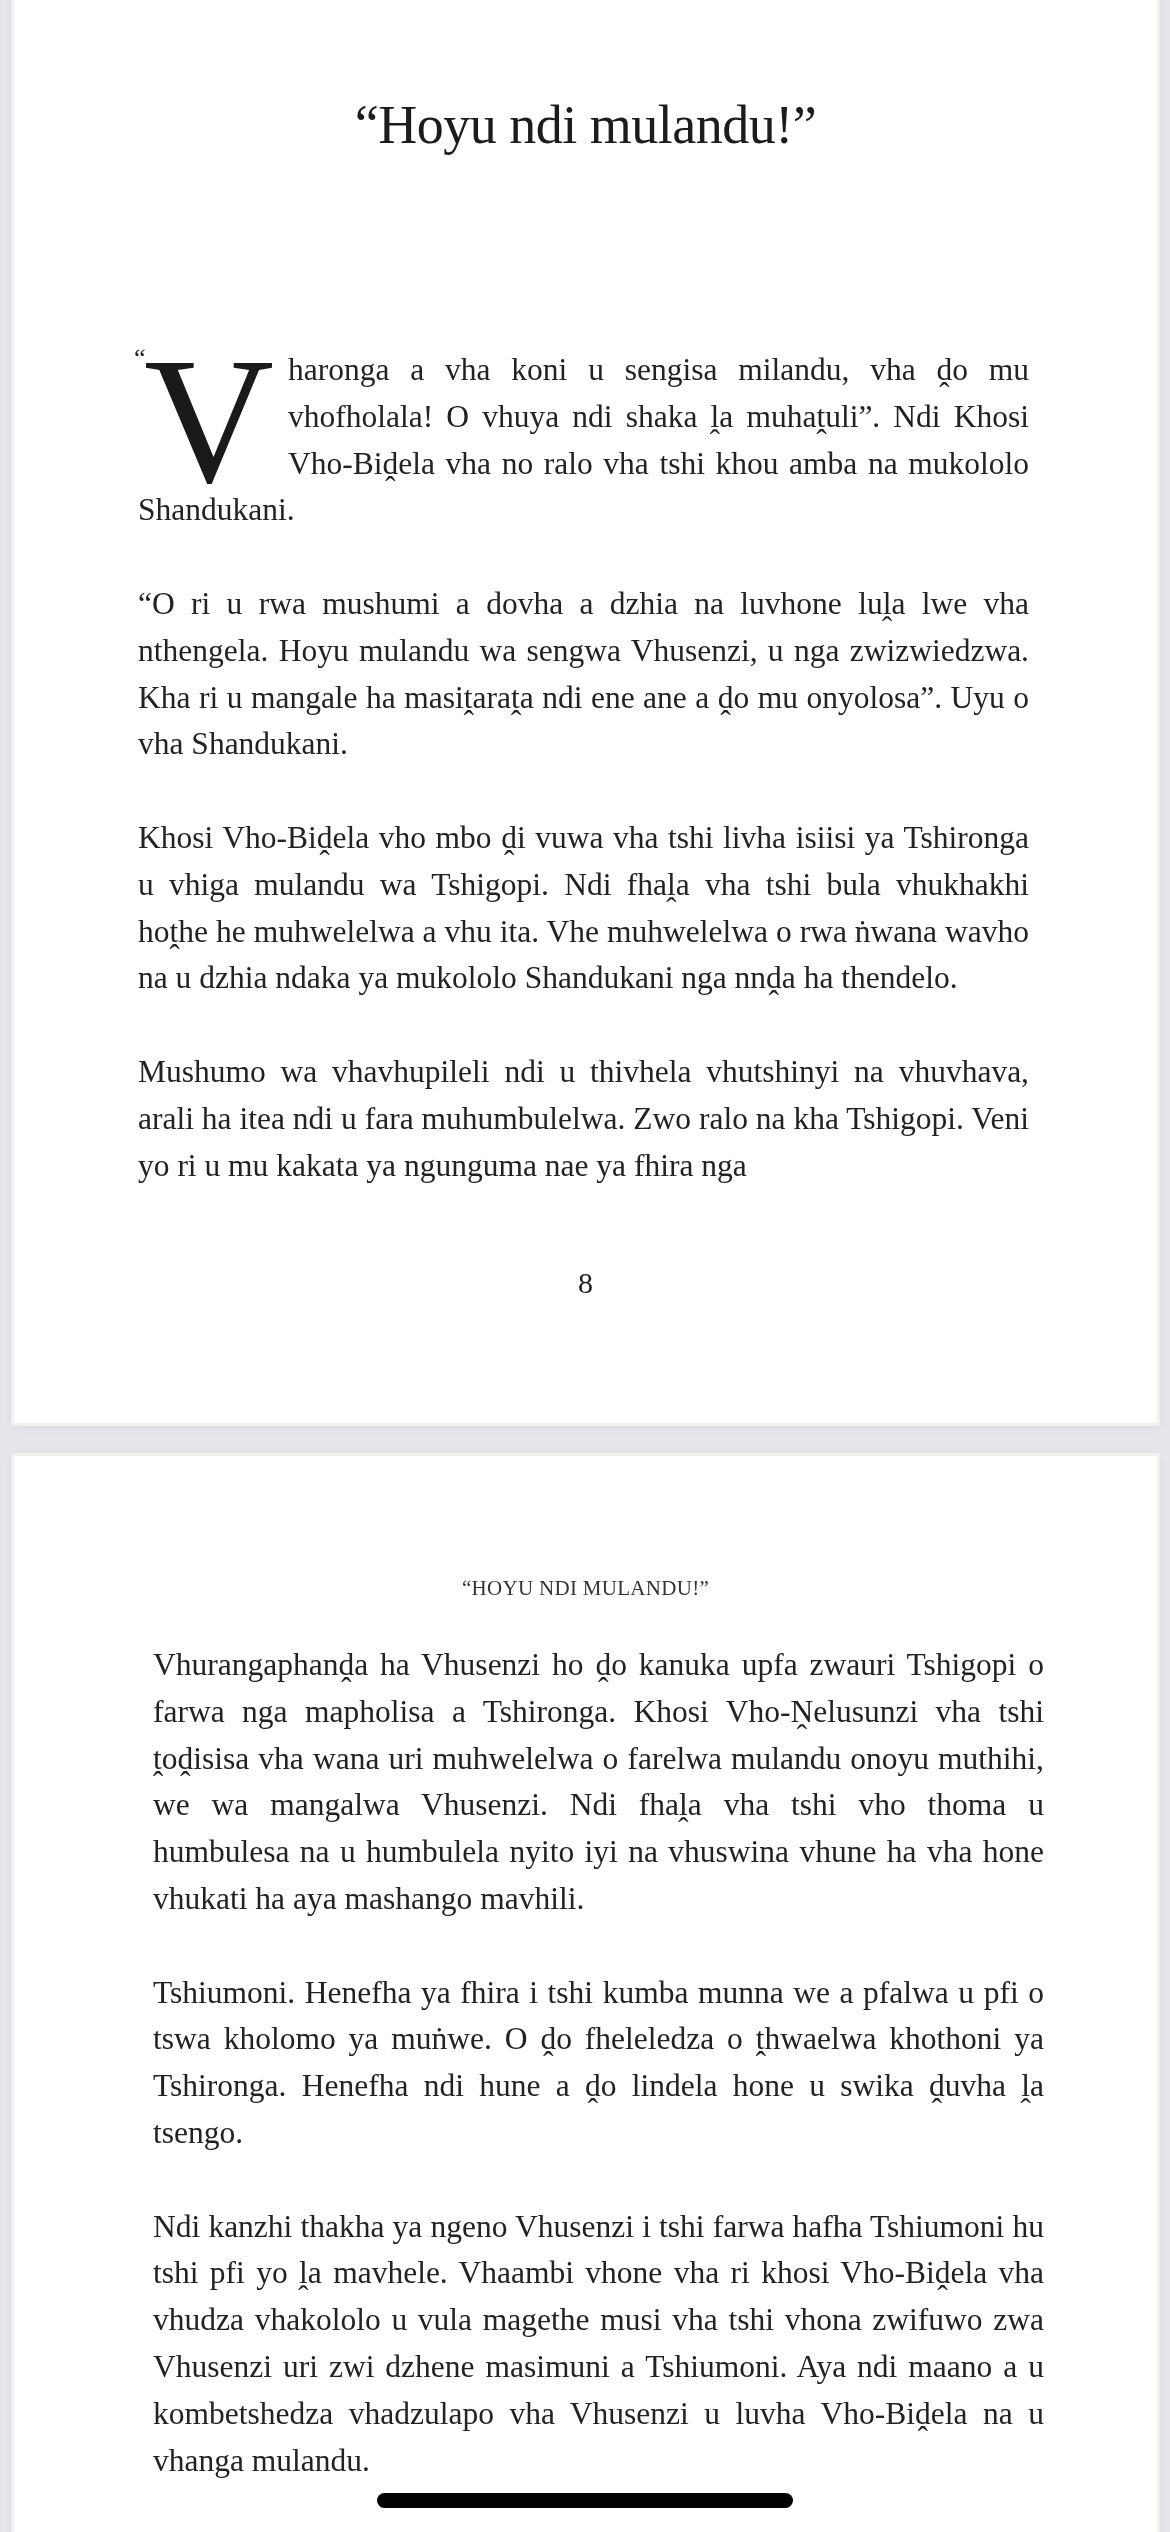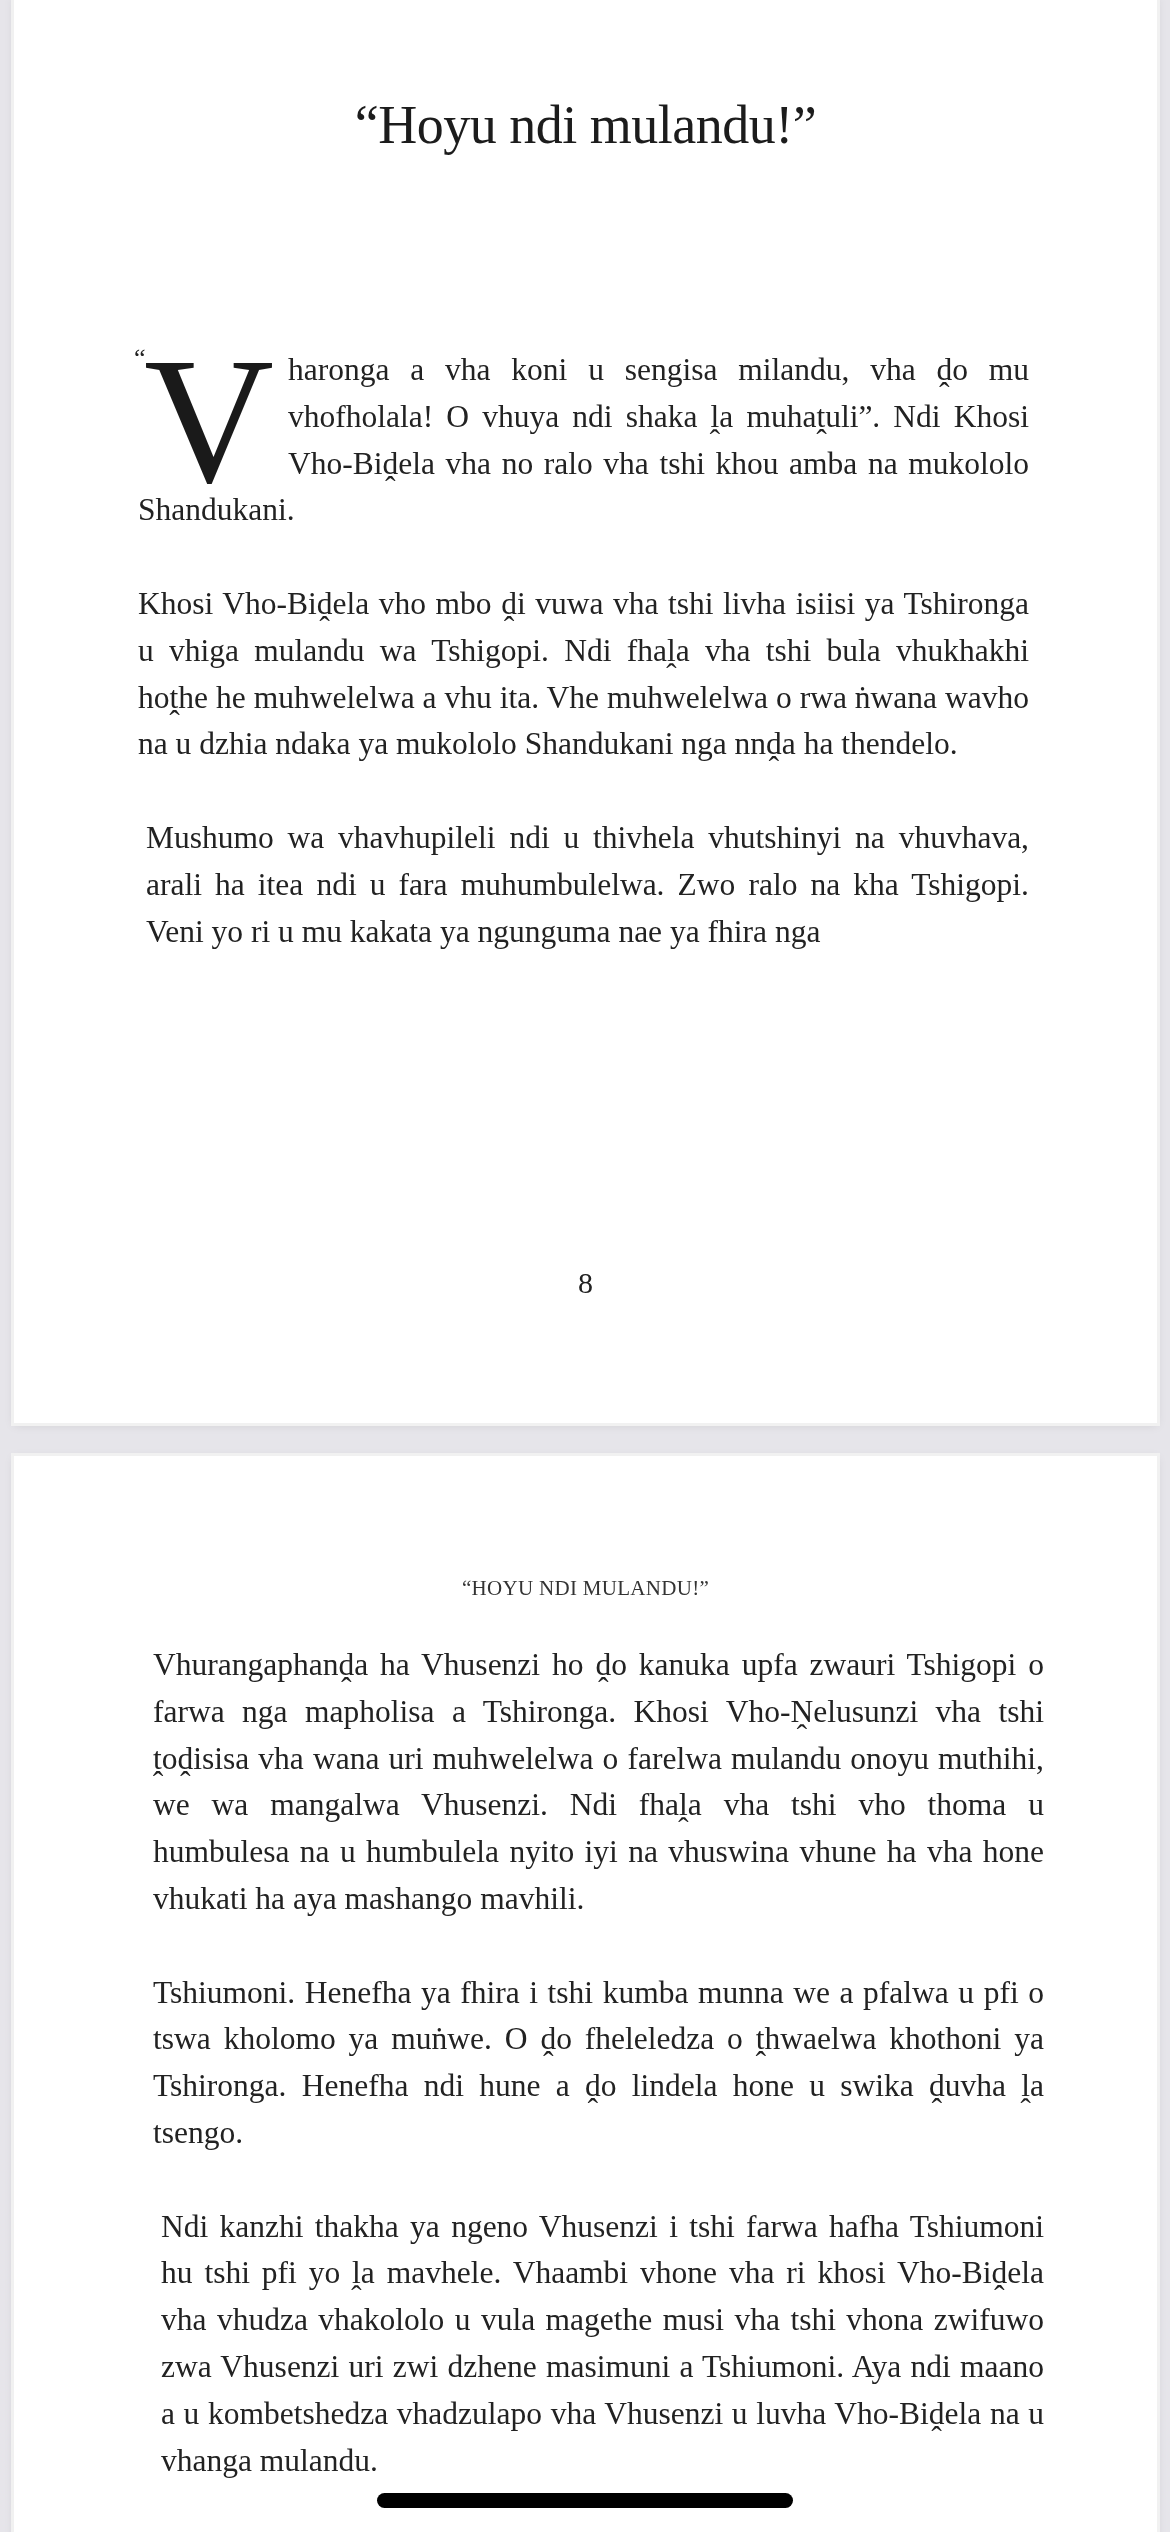--- a/index.html
+++ b/index.html
@@ -55,21 +55,20 @@
   #page-2 .body-text {
     left: 139px;
     width: 891px;
     top: 186px;
   }
   .body-text p {
     margin: 0 0 46.8px 0;
   }
   .body-text p:last-child {
     margin-bottom: 0;
-    margin-left: 8px;
   }
   .dropcap-para {
     position: relative;
   }
   .dropcap-quote {
     position: absolute;
     left: -4px;
     top: -2px;
     font-size: 26px;
     line-height: 26px;
@@ -116,20 +115,21 @@
 
 <div class="page" id="page-1">
   <div class="chapter-title">“Hoyu ndi mulandu!”</div>
 
   <div class="body-text">
     <p class="dropcap-para">
       <span class="dropcap-quote">“</span>
       <span class="dropcap">V</span>
       <span>haronga a vha koni u sengisa milandu, vha ḓo mu vhofholala!  O vhuya ndi shaka ḽa muhaṱuli”.  Ndi Khosi Vho-Biḓela vha no ralo vha tshi khou amba na mukololo Shandukani.</span>
     </p>
+    <p>“O ri u rwa mushumi a dovha a dzhia na luvhone luḽa lwe vha nthengela.  Hoyu mulandu wa sengwa Vhusenzi, u nga zwizwiedzwa. Kha ri u mangale ha masiṱaraṱa ndi ene ane a ḓo mu onyolosa”. Uyu o vha Shandukani.</p>
     <p>Khosi Vho-Biḓela vho mbo ḓi vuwa vha tshi livha isiisi ya Tshironga u vhiga mulandu wa Tshigopi. Ndi fhaḽa vha tshi bula vhukhakhi hoṱhe he muhwelelwa a vhu ita. Vhe muhwelelwa o rwa ṅwana wavho na u dzhia ndaka ya mukololo Shandukani nga nnḓa ha thendelo.</p>
     <p>Mushumo wa vhavhupileli ndi u thivhela vhutshinyi na vhu­vhava, arali ha itea ndi u fara muhumbulelwa. Zwo ralo na kha Tshigopi. Veni yo ri u mu kakata ya ngunguma nae ya fhira nga</p>
   </div>
 
   <div class="page-number">8</div>
 </div>
 
 <div class="page" id="page-2">
   <div class="running-head">“HOYU NDI MULANDU!”</div>
 

